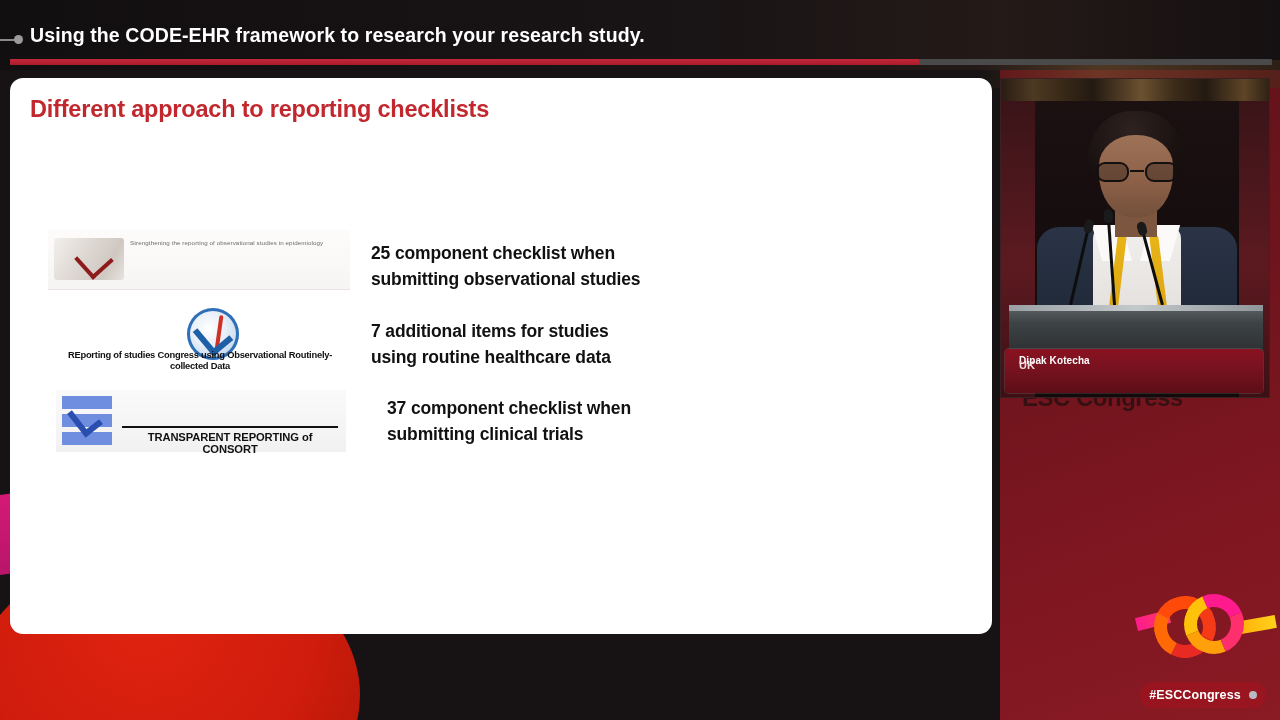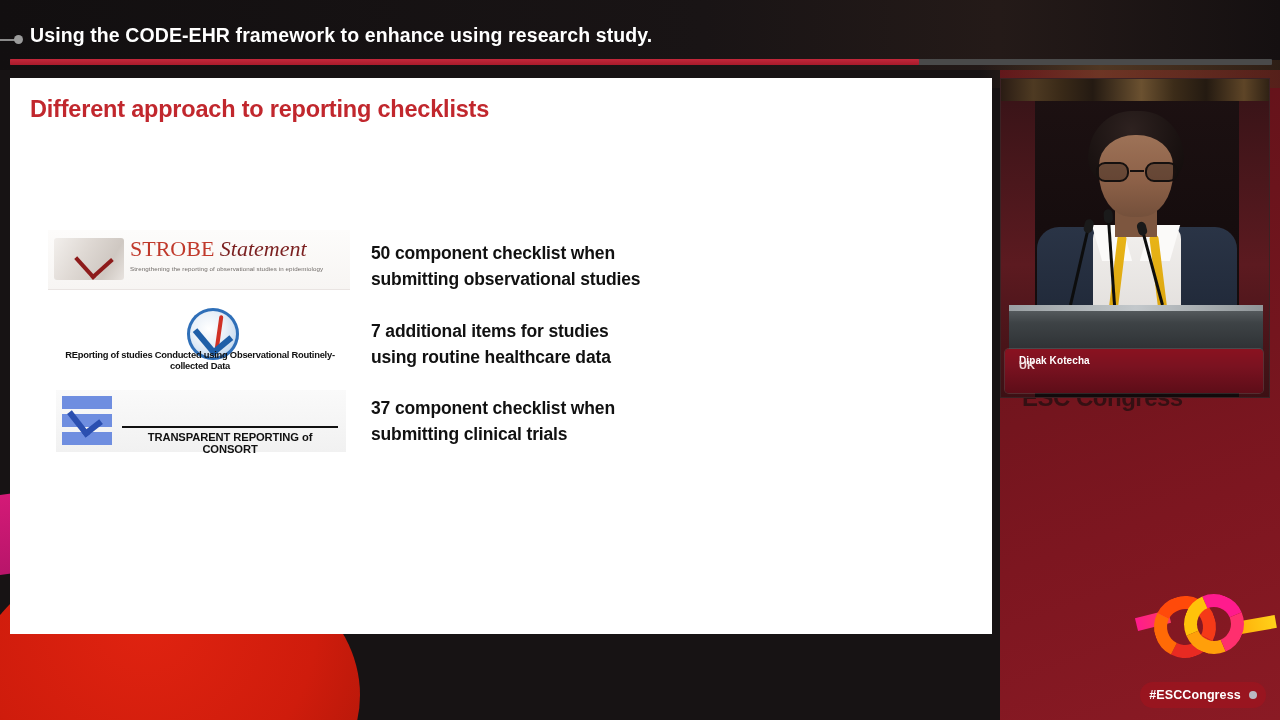--- a/index.html
+++ b/index.html
@@ -60,21 +60,21 @@
   }
   #header-progress-fill {
     position:absolute; left:0; top:0; height:6px; width:72%;
     background:linear-gradient(180deg,#c3273a,#a91b2b);
     border-radius:1px;
   }
 
   
   #slide {
     position:absolute; left:10px; top:78px; width:982px; height:556px;
-    background:#ffffff; overflow:hidden; z-index:4;
+    background:#ffffff; overflow:hidden; z-index:4;border-radius:13px;
   }
   #slide-title {
     position:absolute; left:20px; top:18px;
     color:#c1272d; font-size:23.5px; font-weight:bold; letter-spacing:-.2px;
   }
 
   
   #brand { position:absolute; right:18px; top:16px; width:190px; height:96px; }
   #brand-title {
     position:absolute; left:0; top:0; width:190px; text-align:center;
@@ -169,21 +169,21 @@
     font-size:11.2px; font-weight:bold; color:#111; letter-spacing:-.1px;
   }
 
   
   .body-text {
     position:absolute; left:361px; color:#111;
     font-size:17.5px; font-weight:bold; line-height:26px; letter-spacing:-.15px;
   }
   #body-1 { top:162px; }
   #body-2 { top:240px; }
-  #body-3 { top:317px; }
+  #body-3 { top:317px;margin-left:16px; }
 
   
   #ghost-congress {
     position:absolute; left:1022px; top:384px; z-index:3;
     font-size:24px; font-weight:bold; color:#2a1012; letter-spacing:-.5px;
     opacity:.85;
   }
 
   
   #video-panel {
@@ -343,65 +343,61 @@
   <div class="bg-magenta"></div>
   <div class="bg-topstrip"></div>
   <div class="bg-topstrip-tex"></div>
 </div>
 
 <div id="ghost-congress">ESC Congress</div>
 
 <div id="header">
   <div id="header-marker-line"></div>
   <div id="header-marker"></div>
-  <div id="header-title">Using the CODE-EHR framework to enhance using research study.</div>
+  <div id="header-title">Using the CODE-EHR framework to research your research study.</div>
   <div id="header-progress-track">
     <div id="header-progress-fill" style="width: 72%;"></div>
   </div>
 </div>
 
 <div id="slide">
 
   <div id="slide-title">Different approach to reporting checklists</div>
 
 
   <div class="logo-box" id="logo-strobe">
     <div class="strobe-wrap">
       <div class="strobe-img"></div>
       <div class="strobe-txt">
-        <div class="strobe-main">
-          <b>STROBE</b>
-          <span class="it">Statement</span>
-        </div>
         <div class="strobe-sub">Strengthening the reporting of observational studies in epidemiology</div>
       </div>
     </div>
   </div>
 
   <div class="logo-box" id="logo-record">
     <div class="record-wrap">
       <div class="record-o"></div>
-      <div class="record-sub">REporting of studies Conducted using Observational Routinely-collected Data</div>
+      <div class="record-sub">REporting of studies Congress using Observational Routinely-collected Data</div>
     </div>
   </div>
 
   <div class="logo-box" id="logo-consort">
     <div class="consort-wrap">
       <div class="consort-mark">
         <div class="consort-bar consort-b1"></div>
         <div class="consort-bar consort-b2"></div>
         <div class="consort-bar consort-b3"></div>
         <div class="consort-check"></div>
       </div>
       <div class="consort-rule"></div>
       <div class="consort-sub">TRANSPARENT REPORTING of CONSORT</div>
     </div>
   </div>
 
-  <div class="body-text" id="body-1" style="white-space:pre-line">50 component checklist when
+  <div class="body-text" id="body-1" style="white-space:pre-line">25 component checklist when
 submitting observational studies</div>
   <div class="body-text" id="body-2" style="white-space:pre-line">7 additional items for studies
 using routine healthcare data</div>
   <div class="body-text" id="body-3" style="white-space:pre-line">37 component checklist when
 submitting clinical trials</div>
 
 </div>
 
 <div id="video-panel">
   <div class="v-backwall"></div>

